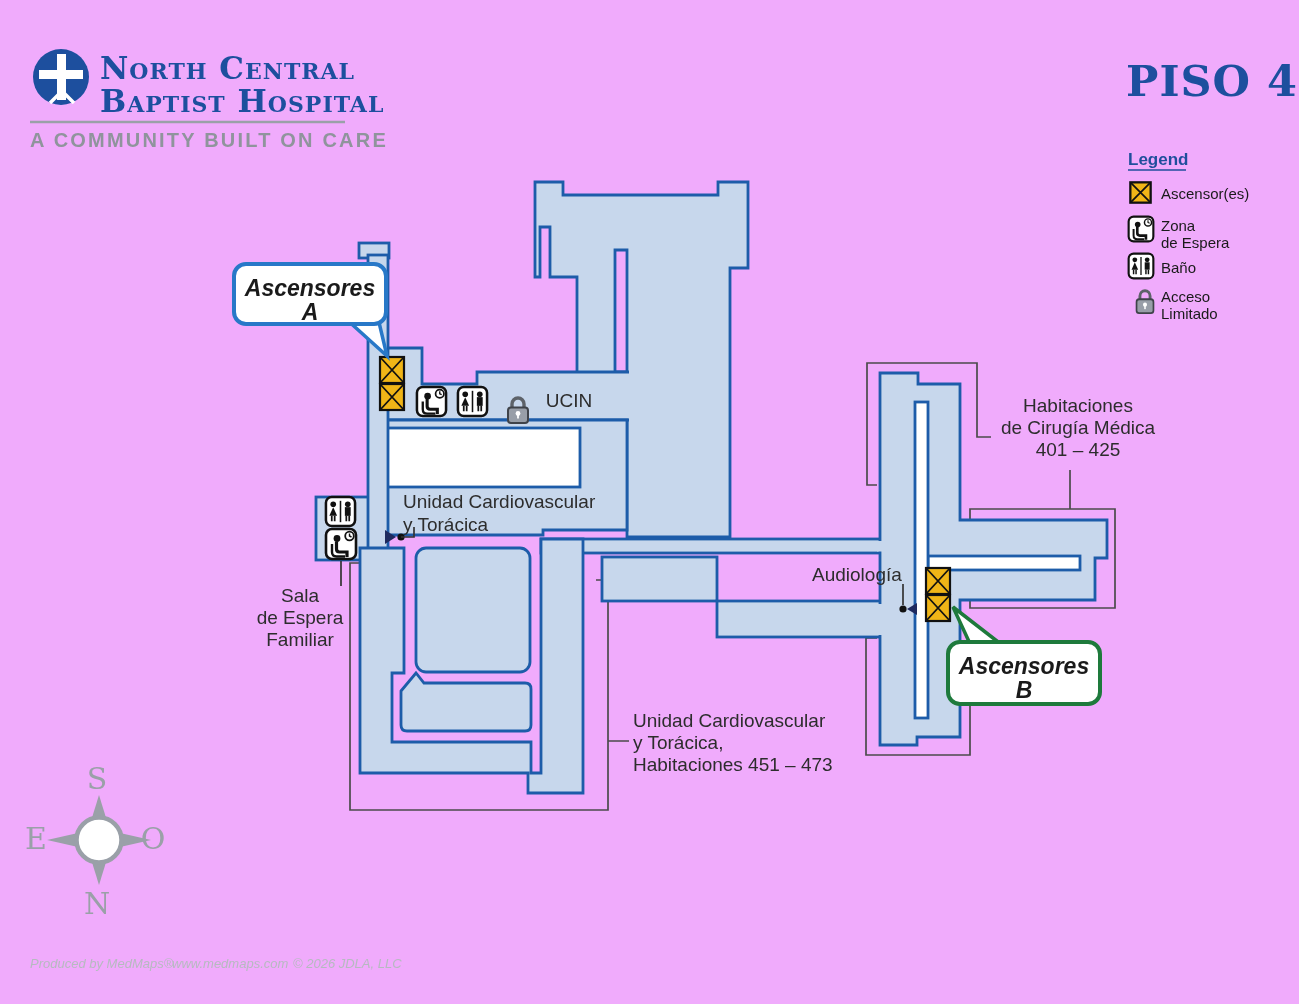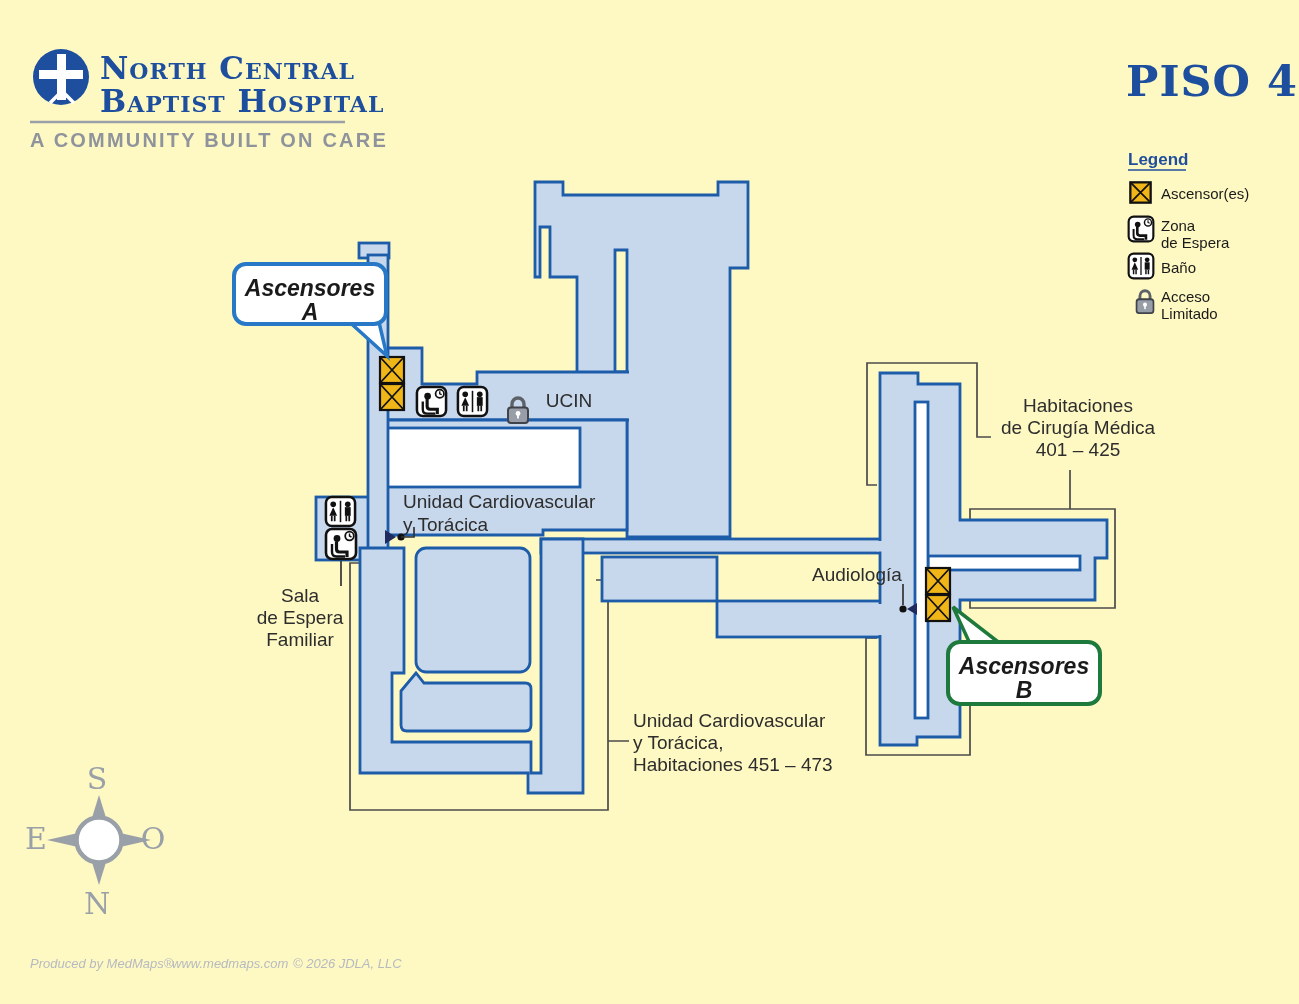--- a/index.html
+++ b/index.html
@@ -1,16 +1,16 @@
 <!DOCTYPE html>
 <html><head>
 <meta charset="utf-8">
 <style>
   html,body{margin:0;padding:0;background:#ffffff;}
-  .page{position:relative;width:1299px;height:1004px;background:#fef9c3;overflow:hidden;
+  .page{position:relative;width:1299px;height:1004px;background:#f0abfc;overflow:hidden;
         font-family:"Liberation Sans", sans-serif;}
   svg text{user-select:none;}
   .map-label{fill:#2d2d2d;font-family:"Liberation Sans",sans-serif;font-size:19px;}
   .callout-text{fill:#1a1a1a;font-family:"Liberation Sans",sans-serif;font-size:23px;
                 font-weight:bold;font-style:italic;}
   .legend-label{fill:#1a1a1a;font-family:"Liberation Sans",sans-serif;font-size:15px;}
   .legend-title{fill:#1f4e9c;font-family:"Liberation Sans",sans-serif;font-size:17px;font-weight:bold;}
   .brand-name{fill:#1d4f9e;font-family:"DejaVu Serif","Liberation Serif",serif;
               font-variant:small-caps;font-size:31px;font-weight:bold;letter-spacing:1px;}
   .tagline{fill:#8f949c;font-family:"Liberation Sans",sans-serif;font-size:20px;

